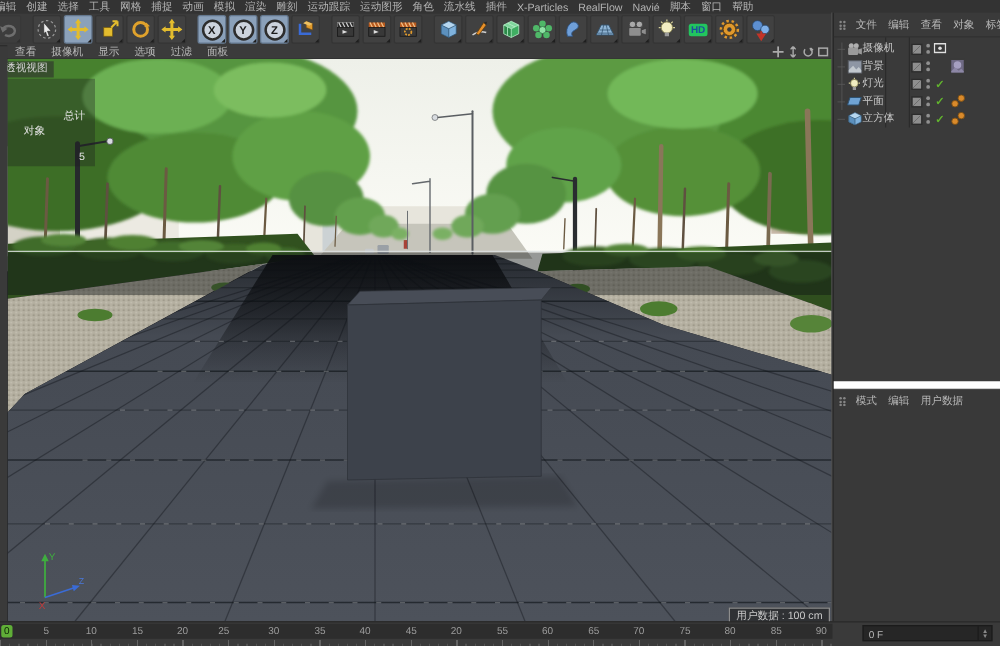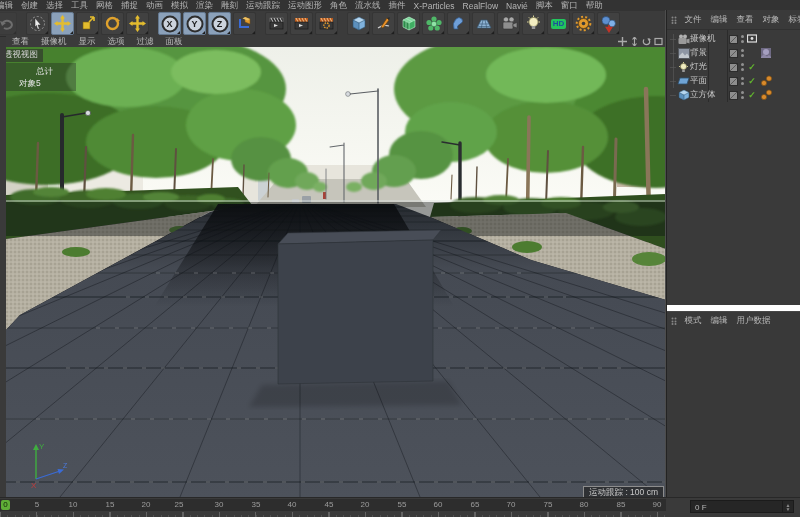--- a/index.html
+++ b/index.html
@@ -31,21 +31,21 @@
   .vp-nav{margin-left:auto;display:flex;gap:3px;align-items:center;padding-right:3px;}
   .vp-nav svg{display:block;}
   .scene{position:absolute;left:0;top:11px;width:660px;height:450px;overflow:hidden;background:#14161a;}
   .scene > svg{position:absolute;left:0;top:0;}
   .vp-label{position:absolute;left:-7px;top:2px;font-size:8.5px;color:#d2d2d2;background:rgba(45,45,45,.6);
     padding:0 5px 1px;white-space:nowrap;z-index:4;}
   .hud{position:absolute;left:-22px;top:16px;width:88px;background:rgba(28,30,32,.35);color:#e4e4e4;
     font-size:8.5px;padding:2px 0 2px 4px;z-index:4;}
   .hud .r{display:flex;line-height:12px;}
   .hud .c1{width:48px;text-align:right;}
-  .hud .c2{flex:1;text-align:left;padding-right:8px;}
+  .hud .c2{flex:1;text-align:right;padding-right:8px;margin-top:21px;}
   .grid-label{position:absolute;right:2px;bottom:-4px;font-size:8.5px;color:#cacaca;background:rgba(42,44,46,.85);
     border:1px solid #8d8d8d;padding:0 5px 1px;white-space:nowrap;z-index:6;}
   .axis-gizmo{position:absolute;left:20px;bottom:4px;z-index:4;}
 
   
   .right-panel{position:absolute;left:667px;top:10px;width:152px;height:487px;background:#3a3a3a;
     box-shadow:-1px 0 0 #232323, -2px 0 0 #4d4d4d;}
   .panel-menu{display:flex;align-items:center;padding:4px 2px 3px 4px;}
   .panel-menu .mi{font-size:8.5px;color:#b8b8b8;padding:0 4.5px;white-space:nowrap;}
   .grip{margin-right:1px;opacity:.8;}
@@ -516,21 +516,21 @@
       <div class="hud">
         <div class="r">
             <span class="c1"></span>
             <span class="c2">总计</span>
           </div>
         <div class="r">
             <span class="c1">对象</span>
             <span class="c2">5</span>
           </div>
       </div>
-      <div class="grid-label">运动跟踪 : 100 cm</div>
+      <div class="grid-label">用户数据 : 100 cm</div>
       <div class="axis-gizmo">
         <svg width="46" height="48">
           <path d="M10 38 L10 8" stroke="#3fae3f" stroke-width="1.4"></path>
           <path d="M10 3 L7 9 L13 9 Z" fill="#3fae3f"></path>
           <path d="M10 38 L34 30" stroke="#3a6bd6" stroke-width="1.2"></path>
           <path d="M38 28.5 L31.5 28 L33 33 Z" fill="#3a6bd6"></path>
           <text x="13" y="8" font-size="8" fill="#3fae3f" font-family="Liberation Sans, sans-serif">Y</text>
           <text x="37" y="27" font-size="7" fill="#4a79dd" font-family="Liberation Sans, sans-serif">Z</text>
           <text x="5" y="47" font-size="8" fill="#c03b3b" font-family="Liberation Sans, sans-serif">X</text>
         </svg>

